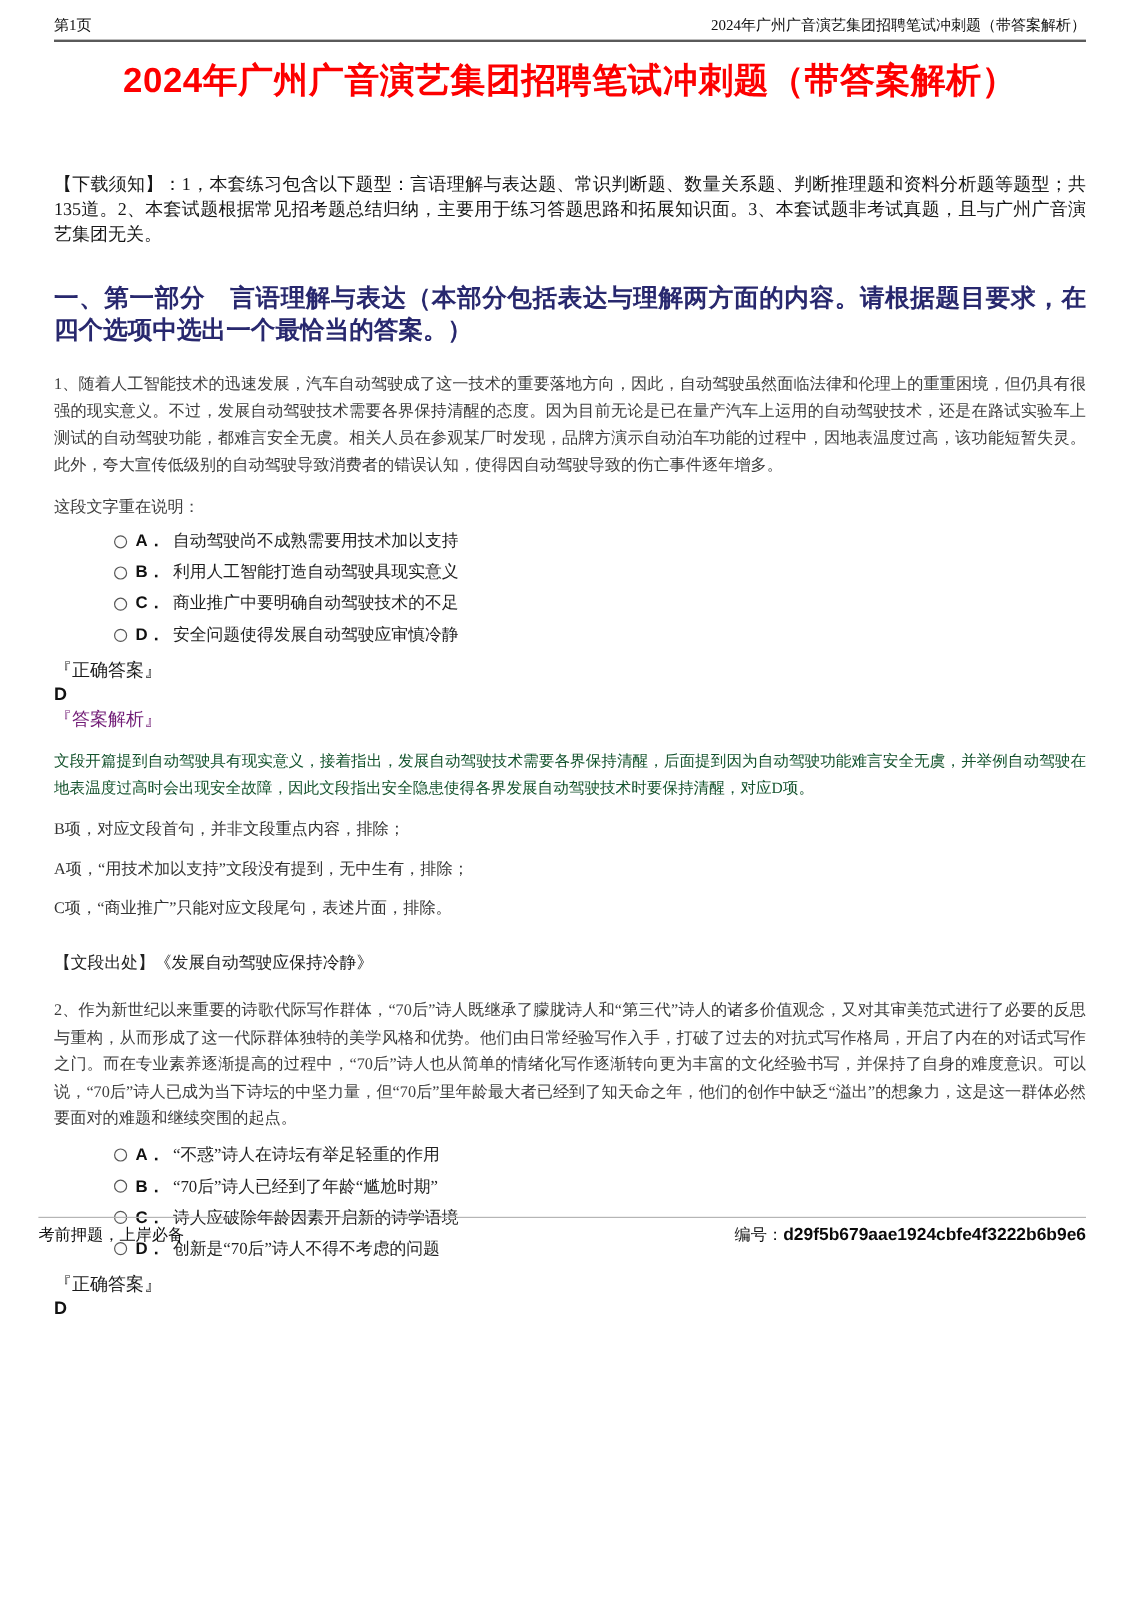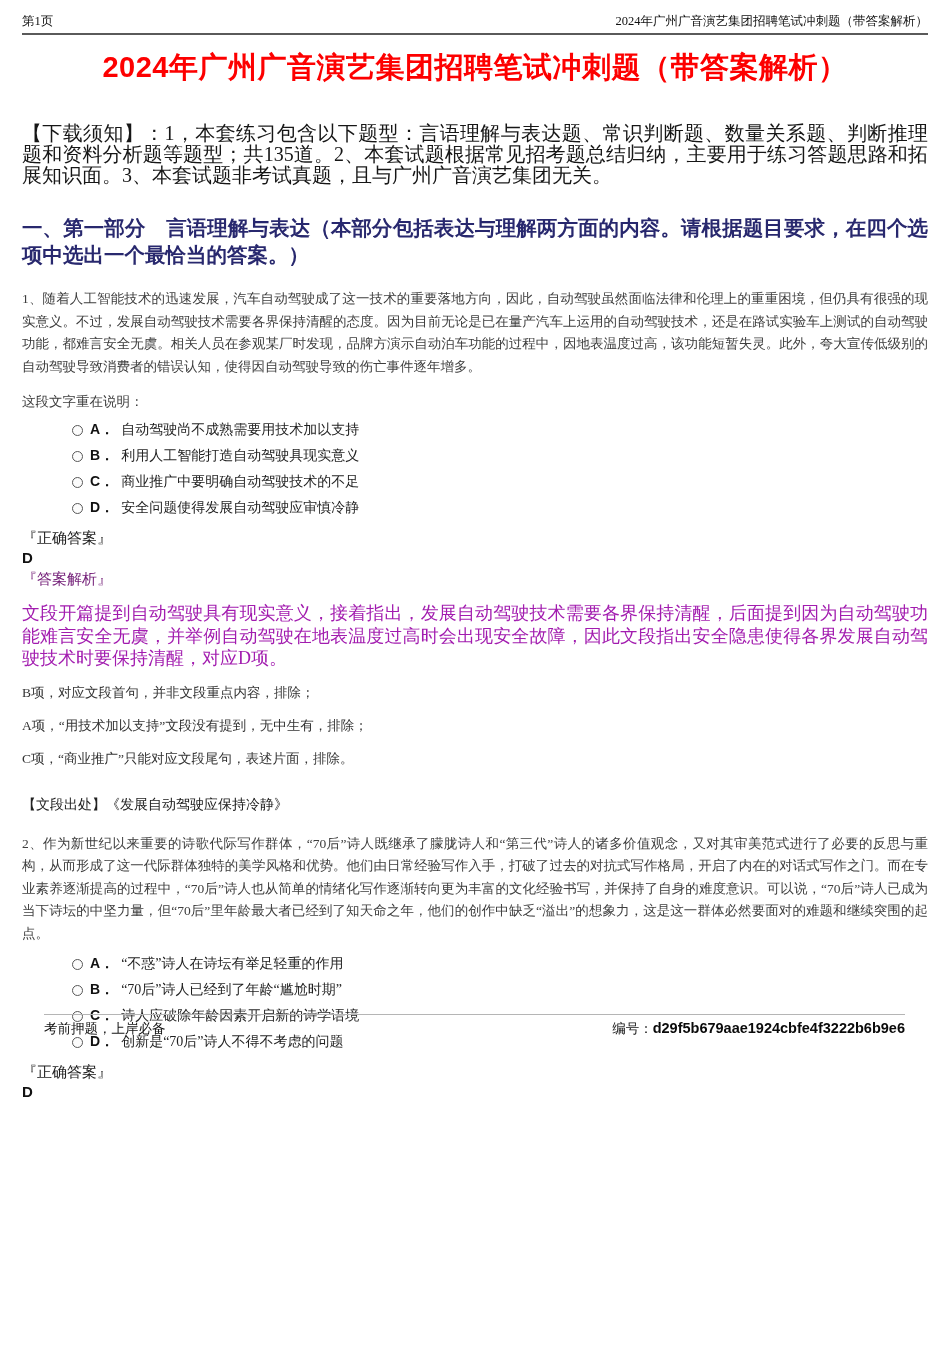--- a/index.html
+++ b/index.html
@@ -13,21 +13,21 @@
     font-family: "Liberation Serif", "DejaVu Serif", serif;
     color: #262626;
     position: relative;
     overflow: hidden;
   }
   .page {
     position: relative;
     box-sizing: border-box;
     width: 950px;
     height: 1050px;
-    padding: 0 22px;
+    padding: 0 45px;
   }
   .header {
     display: flex;
     justify-content: space-between;
     align-items: flex-end;
     padding-top: 13px;
     padding-bottom: 3px;
     border-bottom: 2px solid #5a5a5a;
     font-size: 12.5px;
     color: #101010;
@@ -36,22 +36,22 @@
     margin-top: 13px;
     text-align: center;
     font-family: "Liberation Sans", "DejaVu Sans", sans-serif;
     font-weight: bold;
     font-size: 29px;
     color: #fd0000;
     letter-spacing: 0.5px;
     white-space: nowrap;
   }
   .notice {
-    margin-top: 35px;
-    font-size: 20px;
+    margin-top: 56px;
+    font-size: 15px;
     line-height: 21px;
     color: #161616;
     text-align: justify;
   }
   .section-heading {
     margin-top: 29px;
     font-size: 20.5px;
     font-weight: bold;
     line-height: 27px;
     color: #28286e;
@@ -115,39 +115,39 @@
     line-height: 19px;
   }
   .analysis-label {
     margin-top: 3px;
     font-size: 15px;
     color: #701a75;
     line-height: 19px;
   }
   .analysis-main {
     margin-top: 13px;
-    font-size: 18px;
+    font-size: 13px;
     line-height: 22.5px;
-    color: #a21caf;
+    color: #14532d;
     text-align: justify;
   }
   .analysis-line {
     margin-top: 12px;
     font-size: 13.5px;
     line-height: 21px;
     color: #333333;
   }
   .source-line {
     margin-top: 27px;
     font-size: 14px;
     color: #222222;
   }
   .footer {
     position: absolute;
-    left: 44px;
+    left: 32px;
     right: 45px;
     bottom: 12px;
     border-top: 1px solid #b5b5b5;
     padding-top: 5px;
     display: flex;
     justify-content: space-between;
     align-items: baseline;
     font-size: 13.5px;
     color: #101010;
   }

